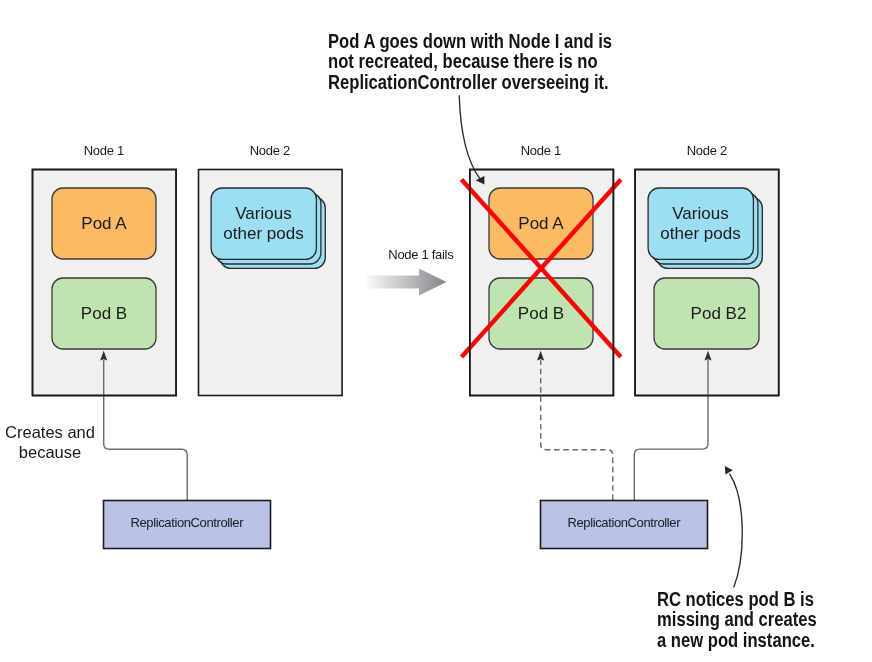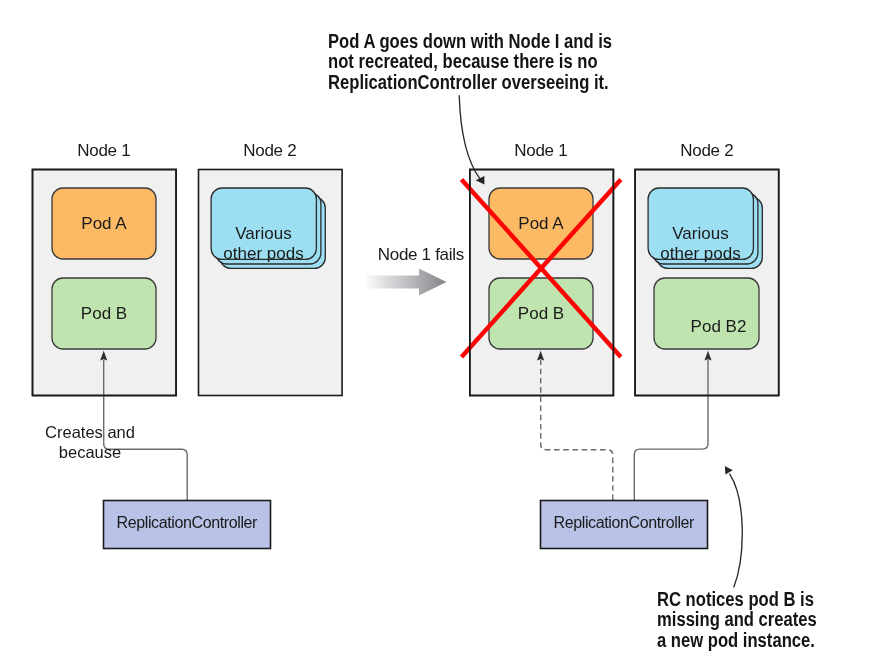--- a/index.html
+++ b/index.html
@@ -1,25 +1,25 @@
 <!DOCTYPE html>
 <html><head>
 <meta charset="utf-8">
 <title>ReplicationController diagram</title>
 <style>
   html,body{margin:0;padding:0;}
   body{width:872px;height:662px;background:#ffffff;font-family:"Liberation Sans",sans-serif;overflow:hidden;}
   #stage{position:relative;width:872px;height:662px;}
   svg.layer{position:absolute;left:0;top:0;width:872px;height:662px;overflow:visible;}
   .lbl{position:absolute;color:#1a1a1a;white-space:nowrap;}
-  .node-label{font-size:17px;line-height:17px;text-align:center;letter-spacing:-0.3px;text-indent:-0.3px;}
+  .node-label{font-size:13px;line-height:17px;text-align:center;letter-spacing:-0.3px;text-indent:-0.3px;}
   .pod-label{font-size:17px;line-height:17px;text-align:center;}
-  .pod-label.two{line-height:19.5px;margin-top:20px;}
-  .rc-label{font-size:16px;line-height:17px;text-align:center;letter-spacing:-0.38px;text-indent:-0.38px;}
-  .side-label{font-size:16.5px;line-height:20px;text-align:center;margin-left:40px;}
+  .pod-label.two{line-height:19.5px;}
+  .rc-label{font-size:13px;line-height:17px;text-align:center;letter-spacing:-0.38px;text-indent:-0.38px;}
+  .side-label{font-size:16.5px;line-height:20px;text-align:center;}
   .callout{font-size:19.6px;line-height:20.7px;font-weight:bold;color:#141414;transform:scaleX(0.848);transform-origin:0 0;}
 </style>
 </head>
 <body>
 
 <div id="stage">
 
   <svg class="layer" viewBox="0 0 872 662">
     <defs>
       <linearGradient id="failGrad" gradientUnits="userSpaceOnUse" x1="366" y1="0" x2="447" y2="0">
@@ -108,21 +108,21 @@
   <div class="lbl node-label" style="left:376px;top:246px;width:90px;">Node 1 fails</div>
 
   <div class="lbl node-label" style="left:469px;top:142px;width:144px;">Node 1</div>
   <div class="lbl node-label" style="left:635px;top:142px;width:144px;">Node 2</div>
   <div class="lbl pod-label" style="left:489px;top:215px;width:104px;">Pod A</div>
   <div class="lbl pod-label" style="left:489px;top:305px;width:104px;">Pod B</div>
   <div class="lbl pod-label two" style="left:648px;top:204px;width:105px;">
     <span>Various</span><br>
     <span>other pods</span>
   </div>
-  <div class="lbl pod-label" style="left:654px;top:318px;width:129px;">Pod B2</div>
+  <div class="lbl pod-label" style="left:654px;top:305px;width:129px;">Pod B2</div>
   <div class="lbl rc-label" style="left:540px;top:514px;width:168px;">ReplicationController</div>
 
   <div class="lbl callout" style="left:327.5px;top:30.5px;">
     <span>Pod A goes down with Node I and is</span><br>
     <span>not recreated, because there is no</span><br>
     <span>ReplicationController overseeing it.</span>
   </div>
 
   <div class="lbl callout" style="left:657px;top:588.5px;">
     <span>RC notices pod B is</span><br>

